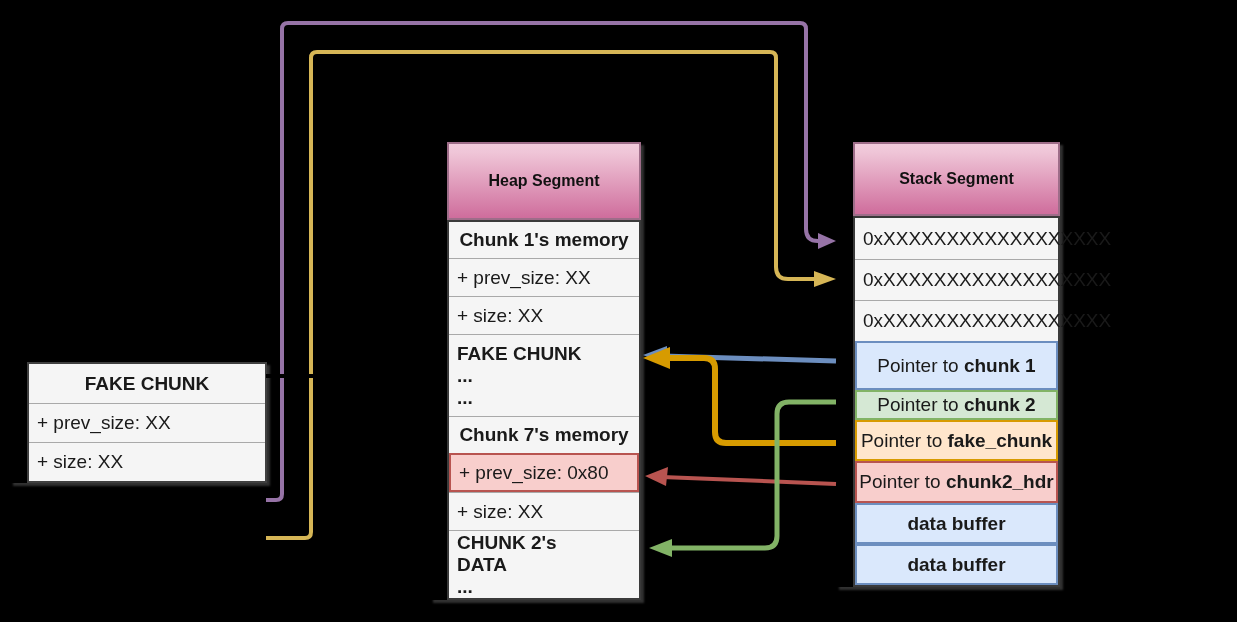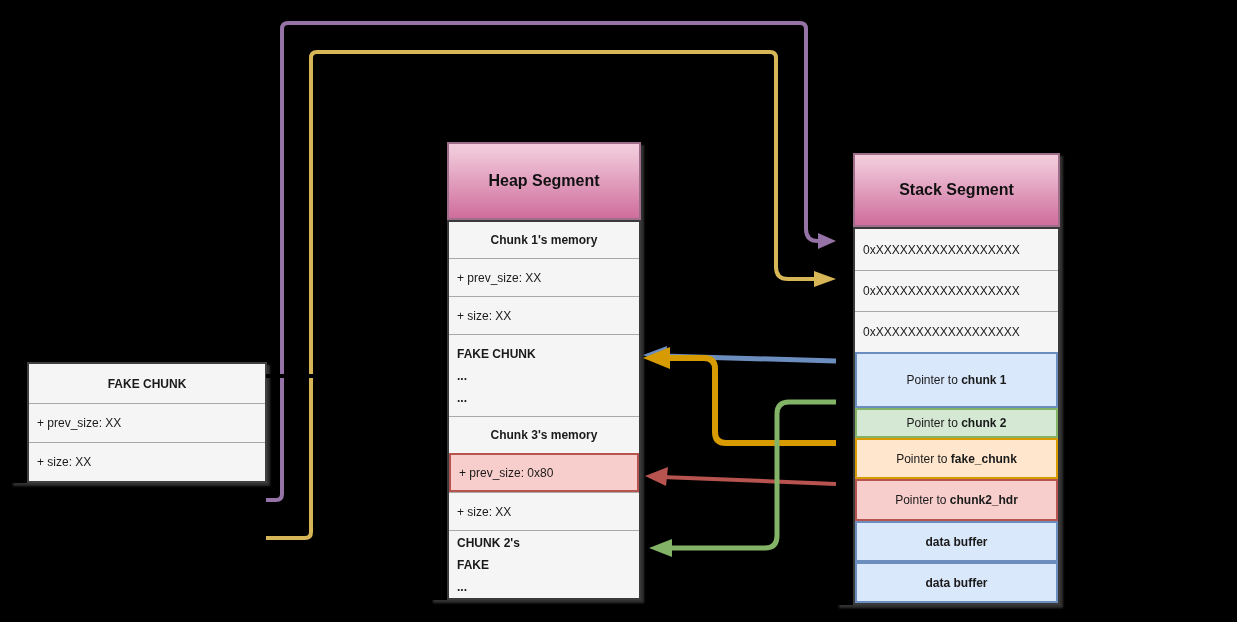--- a/index.html
+++ b/index.html
@@ -5,38 +5,38 @@
   html,body{margin:0;padding:0;background:#000;}
   #canvas{position:relative;width:1237px;height:622px;background:#000;overflow:hidden;
           font-family:"Liberation Sans", sans-serif;color:#1a1a1a;}
   .tbl{position:absolute;box-sizing:border-box;box-shadow:3px 3px 2px rgba(140,140,140,0.35);z-index:1;padding-left:17px;}
   .tbl-body{box-sizing:border-box;border:2px solid #3a3a3a;background:#f5f5f5;}
   .seg-hdr{box-sizing:border-box;border:2px solid #9e6d89;
            background:linear-gradient(#f2cbdc,#efc5d7 12%,#cf6d9c);
            display:flex;align-items:center;justify-content:center;
            font-weight:bold;font-size:16px;color:#111;}
   .row{box-sizing:border-box;display:flex;align-items:center;padding:0 8px;
-       font-size:12px;background:#f5f5f5;border-top:1px solid #a9a9a9;}
+       font-size:19px;background:#f5f5f5;border-top:1px solid #a9a9a9;}
   .row:first-child{border-top:none;}
   .row.center{justify-content:center;padding:0 4px;}
   .row.bold{font-weight:bold;}
   .row.block{flex-direction:column;align-items:flex-start;justify-content:center;
              font-weight:bold;line-height:22px;}
   .row.colored{border-width:2px;border-style:solid;}
   .row.c-purple{background:#E1D5E7;border-color:#9673A6;}
   .row.c-yellow{background:#FFF2CC;border-color:#D6B656;}
   .row.c-red{background:#F8CECC;border-color:#B85450;}
   .row.c-blue{background:#DAE8FC;border-color:#6C8EBF;}
   .row.c-green{background:#D5E8D4;border-color:#82B366;}
   .row.c-orange{background:#FFE6CC;border-color:#D79B00;align-items:center;}
   .txt{white-space:nowrap;}
   #fake-chunk-tbl{left:10px;top:362px;width:257px;}
   #fake-chunk-tbl .tbl-body{border-color:#404040;}
   #heap-tbl{left:430px;top:142px;width:211px;}
-  #stack-tbl{left:836px;top:142px;width:224px;margin-top:11px;}
+  #stack-tbl{left:836px;top:142px;width:224px;}
   #arrows{position:absolute;left:0;top:0;z-index:5;pointer-events:none;}
   #arrows path{fill:none;}
 </style>
 </head>
 <body>
 
 <div id="canvas">
 
   <div class="tbl" id="fake-chunk-tbl">
     <div class="tbl-body">
@@ -65,51 +65,51 @@
       </div>
       <div class="row" style="height:38px">
         <span class="txt">+ size: XX</span>
       </div>
       <div class="row block" style="height:82px">
         <span>FAKE CHUNK</span>
         <span>...</span>
         <span>...</span>
       </div>
       <div class="row center bold" style="height:37px">
-        <span class="txt">Chunk 3's memory</span>
+        <span class="txt">Chunk 7's memory</span>
       </div>
       <div class="row colored c-red" style="height:39px">
         <span class="txt">+ prev_size: 0x80</span>
       </div>
       <div class="row" style="height:38px">
         <span class="txt">+ size: XX</span>
       </div>
       <div class="row block" style="height:68px">
         <span>CHUNK 2's</span>
-        <span>FAKE</span>
+        <span>DATA</span>
         <span>...</span>
       </div>
     </div>
   </div>
 
   <div class="tbl" id="stack-tbl">
     <div class="seg-hdr" style="height:74px">
       <span>Stack Segment</span>
     </div>
     <div class="tbl-body">
       <div class="row" style="height:41px">
         <span class="txt">0xXXXXXXXXXXXXXXXXXX</span>
       </div>
       <div class="row" style="height:41px">
         <span class="txt">0xXXXXXXXXXXXXXXXXXX</span>
       </div>
       <div class="row" style="height:41px">
         <span class="txt">0xXXXXXXXXXXXXXXXXXX</span>
       </div>
-      <div class="row colored c-blue center" style="height:56px">
+      <div class="row colored c-blue center" style="height:49px">
         <span class="txt"><span>Pointer to </span><b>chunk 1</b></span>
       </div>
       <div class="row colored c-green center" style="height:30px">
         <span class="txt"><span>Pointer to </span><b>chunk 2</b></span>
       </div>
       <div class="row colored c-orange center" style="height:41px">
         <span class="txt"><span>Pointer to </span><b>fake_chunk</b></span>
       </div>
       <div class="row colored c-red center" style="height:42px">
         <span class="txt"><span>Pointer to </span><b>chunk2_hdr</b></span>

